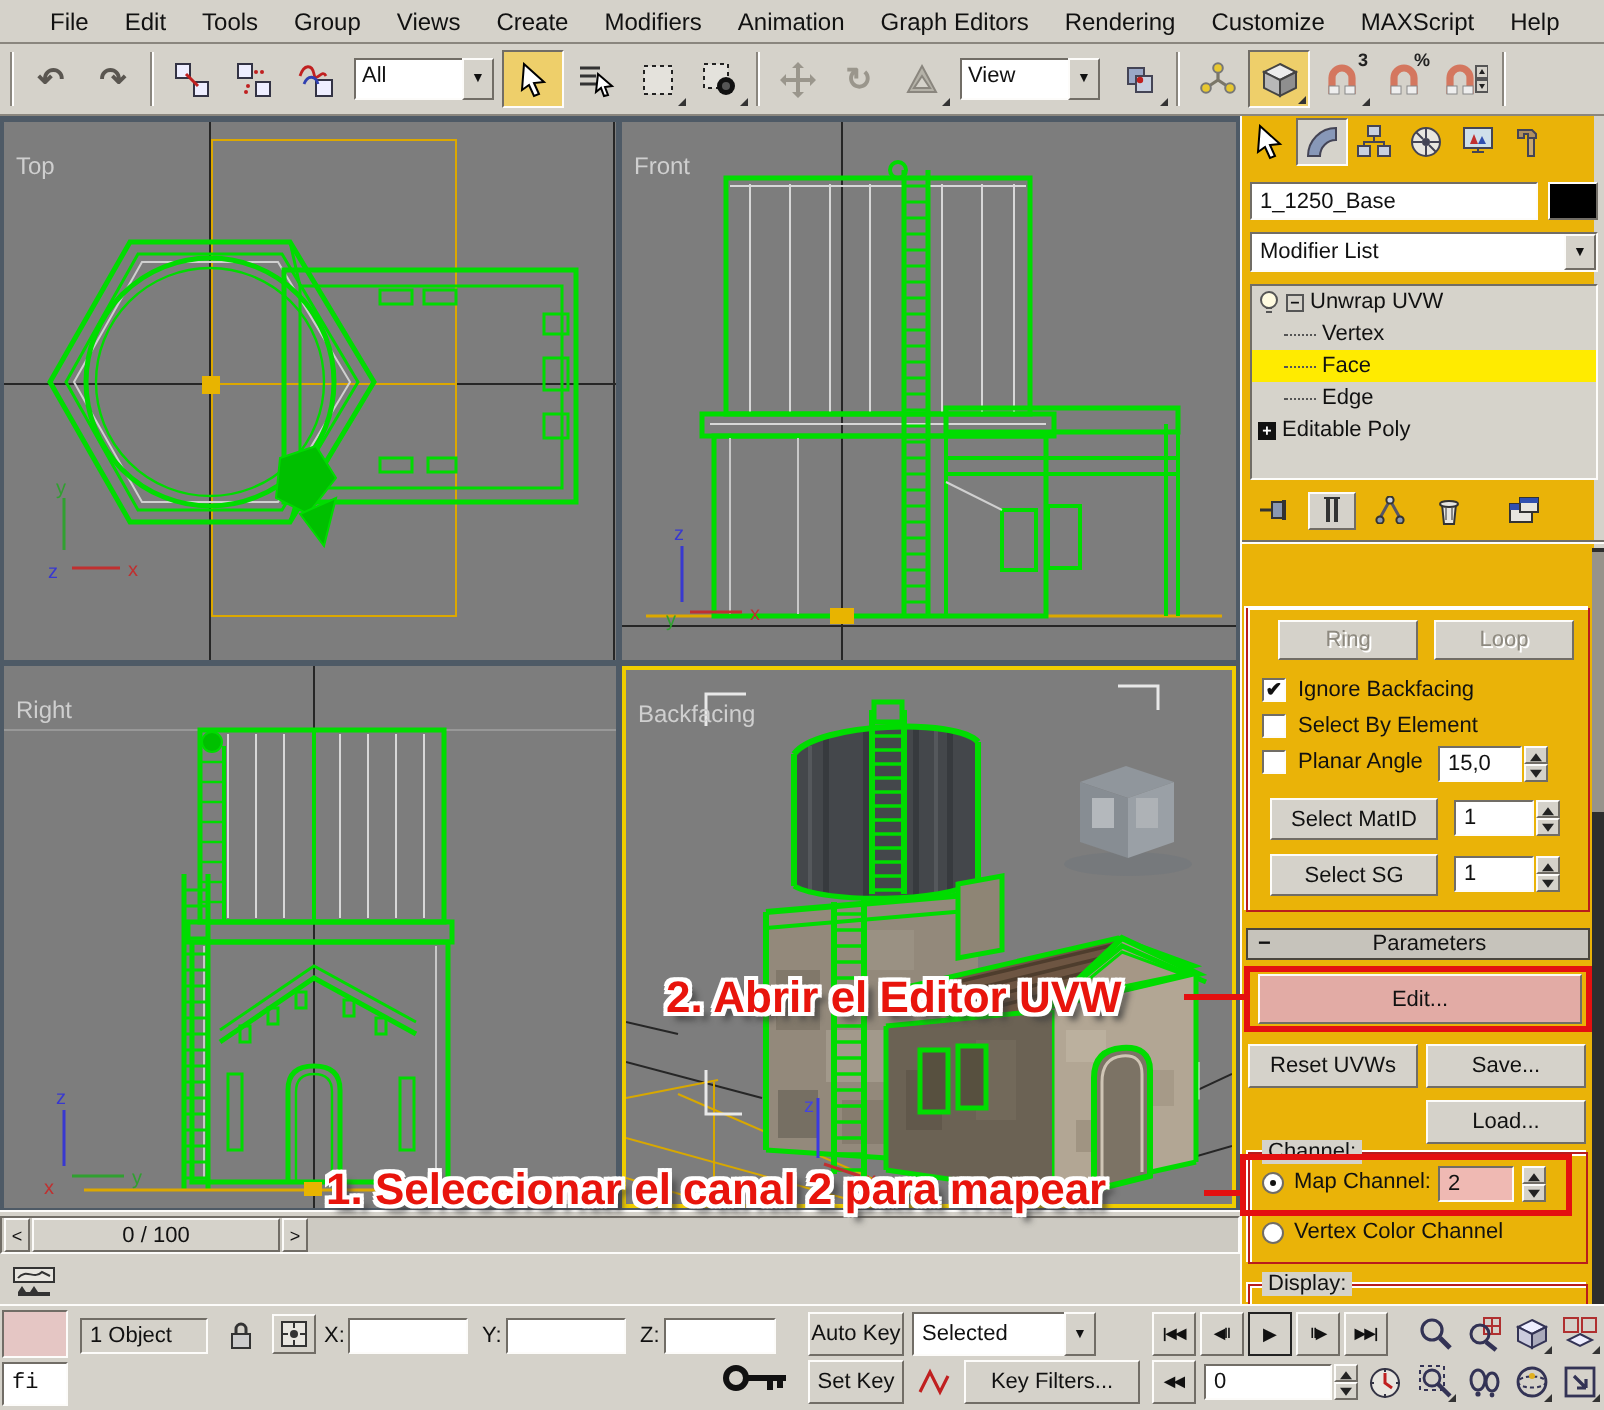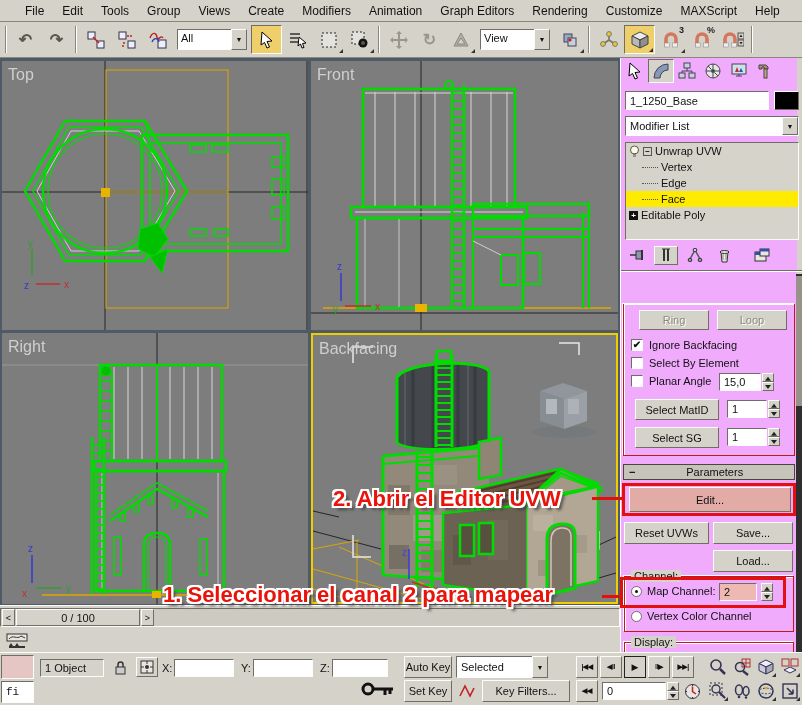--- a/index.html
+++ b/index.html
@@ -21,24 +21,24 @@
   .tb-sep { width:2px; height:27px; border-left:1px solid #8a867e; border-right:1px solid #fff; margin:0 3px; flex:0 0 auto; }
   .tb-dd { height:21px; display:flex; flex:0 0 auto; margin:0 4px; }
   .tb-dd .val { width:54px; padding:2px 3px; font-size:11px; background:#fff; border:1px solid; border-color:#716d66 #fdfcfa #fdfcfa #716d66; border-right:none; }
   .ddbtn { width:16px; display:flex; align-items:center; justify-content:center; font-size:7px; }
   .glyph { font-size:16px; font-weight:bold; color:#5a5650; }
   .fly::after { content:""; position:absolute; right:1px; bottom:1px; border-left:4px solid transparent; border-bottom:4px solid #333; }
   .sup { position:absolute; right:2px; top:0; font-size:9px; font-weight:bold; color:#222; }
   
   .vp-bg { left:0; top:58px; width:620px; height:549px; background:#4e5a66; }
   .viewport { position:absolute; background:#7d7d7d; overflow:hidden; }
-  .vp-label { position:absolute; left:6px; top:5px; color:#cfcfcf; font-size:16px; z-index:5; }
+  .vp-label { position:absolute; left:6px; top:15px; color:#cfcfcf; font-size:12px; z-index:5; }
   .vp-persp { border:2px solid #f0cd00; }
   
-  .cpanel { left:620px; top:58px; width:177px; height:594px; background:#f0abfc; border-left:1px solid #fdfcfa; }
+  .cpanel { left:620px; top:58px; width:177px; height:594px; background:#eab308; border-left:1px solid #fdfcfa; }
   .cp-tab { width:26px; height:24px; display:flex; align-items:center; justify-content:center; }
   .legend { position:absolute; top:-7px; left:6px; background:#d5d2ca; padding:0 3px; font-size:11px; }
   .group { border:1px solid #b91c1c; box-shadow:1px 1px 0 #fff inset, -1px -1px 0 #fff; }
   .cb { width:12px; height:12px; background:#fff; border:1px solid; border-color:#716d66 #fdfcfa #fdfcfa #716d66; display:inline-flex; align-items:center; justify-content:center; }
   .cb.checked::after { content:"✔"; font-size:10px; font-weight:bold; color:#111; margin-top:-1px; }
   .radio { width:11px; height:11px; border-radius:50%; background:#fff; border:1px solid #716d66; position:relative; }
   .radio.sel::after { content:""; position:absolute; inset:3px; background:#111; border-radius:50%; }
   .spin { width:12px; height:18px; display:flex; flex-direction:column; }
   .spin>span { flex:1; position:relative; background:#d5d2ca; border:1px solid; border-color:#fdfcfa #716d66 #716d66 #fdfcfa; }
   .spin>span::after { content:""; position:absolute; left:50%; top:50%; border:3px solid transparent; }
@@ -495,27 +495,27 @@
           <circle cx="5.5" cy="5" r="4" fill="#fffbe0" stroke="#555"></circle>
           <path d="M4,9 H7 M4,11 H7" stroke="#555"></path>
         </svg>
       <span class="xbox">−</span>
       <span>Unwrap UVW</span>
     </div>
     <div class="stack-row">
       <span class="tree-dash"></span>
       <span>Vertex</span>
     </div>
+    <div class="stack-row" style="background:#ffeb00;">
+      <span class="tree-dash"></span>
+      <span>Face</span>
+    </div>
     <div class="stack-row">
       <span class="tree-dash"></span>
       <span>Edge</span>
-    </div>
-    <div class="stack-row" style="background:#ffeb00;">
-      <span class="tree-dash"></span>
-      <span>Face</span>
     </div>
     <div class="stack-row">
       <span class="xbox blk">+</span>
       <span>Editable Poly</span>
     </div>
   </div>
 
   <div class="abs" style="left:4px;top:187px;width:174px;height:20px;display:flex;gap:5px;align-items:center;">
     <div class="btn" style="width:24px;height:19px;">
         <svg width="16" height="12" viewBox="0 0 16 12">

